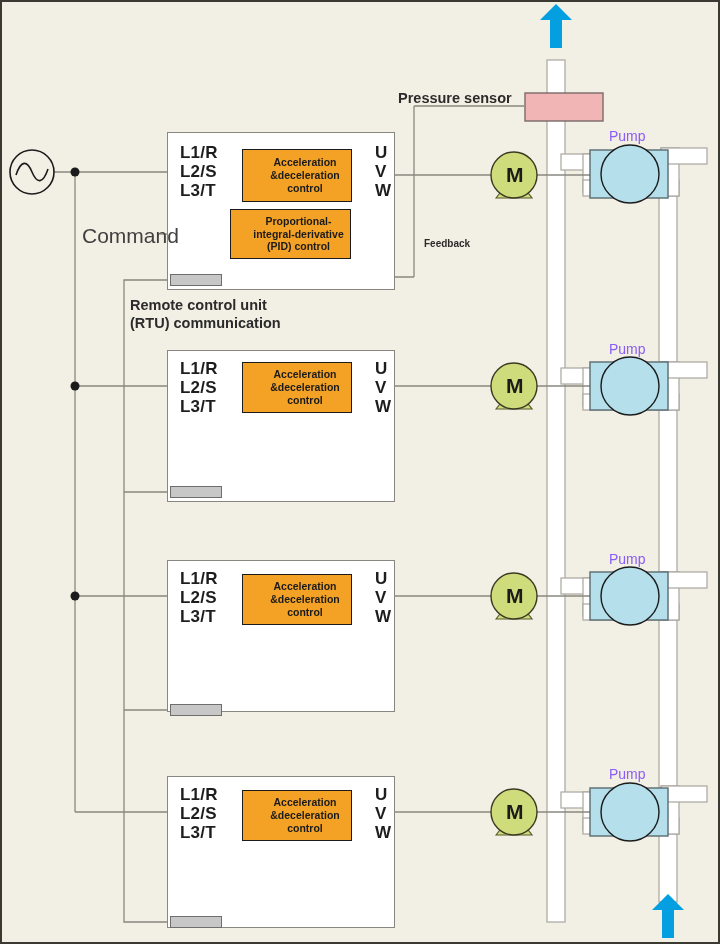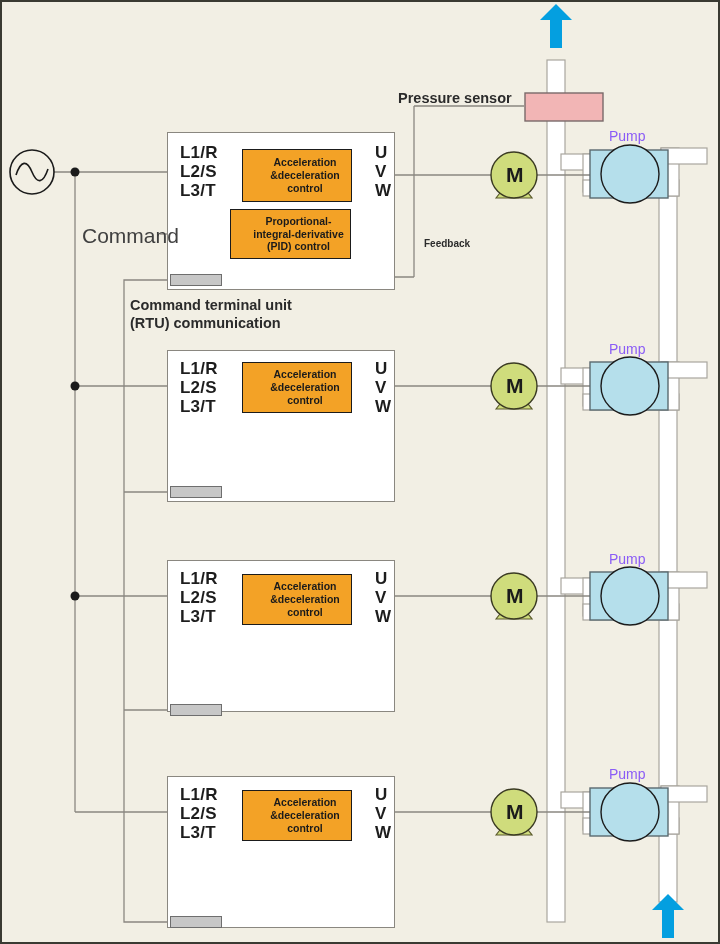--- a/index.html
+++ b/index.html
@@ -218,21 +218,21 @@
 V
 W</div>
   <div class="orangebox" style="left:240px;top:788px;width:110px;height:51px;">Acceleration
 &amp;deceleration
 control</div>
   <div class="graystub" style="left:168px;top:914px;width:52px;height:12px;"></div>
 
   <div class="cmdlabel" style="left:80px;top:222px;">Command</div>
   <div class="fblabel" style="left:422px;top:236px;">Feedback</div>
   <div class="senslabel" style="left:396px;top:88px;">Pressure sensor</div>
-  <div class="rtulabel" style="left:128px;top:294px;white-space:pre;">Command terminal unit
+  <div class="rtulabel" style="left:128px;top:294px;white-space:pre;">Remote control unit
 (RTU) communication</div>
 
   <div class="plabel" style="left:607px;top:126px;">Pump</div>
   <div class="plabel" style="left:607px;top:339px;">Pump</div>
   <div class="plabel" style="left:607px;top:549px;">Pump</div>
   <div class="plabel" style="left:607px;top:764px;">Pump</div>
 
   <div class="motorM" style="left:504px;top:161px;">M</div>
   <div class="motorM" style="left:504px;top:372px;">M</div>
   <div class="motorM" style="left:504px;top:582px;">M</div>

